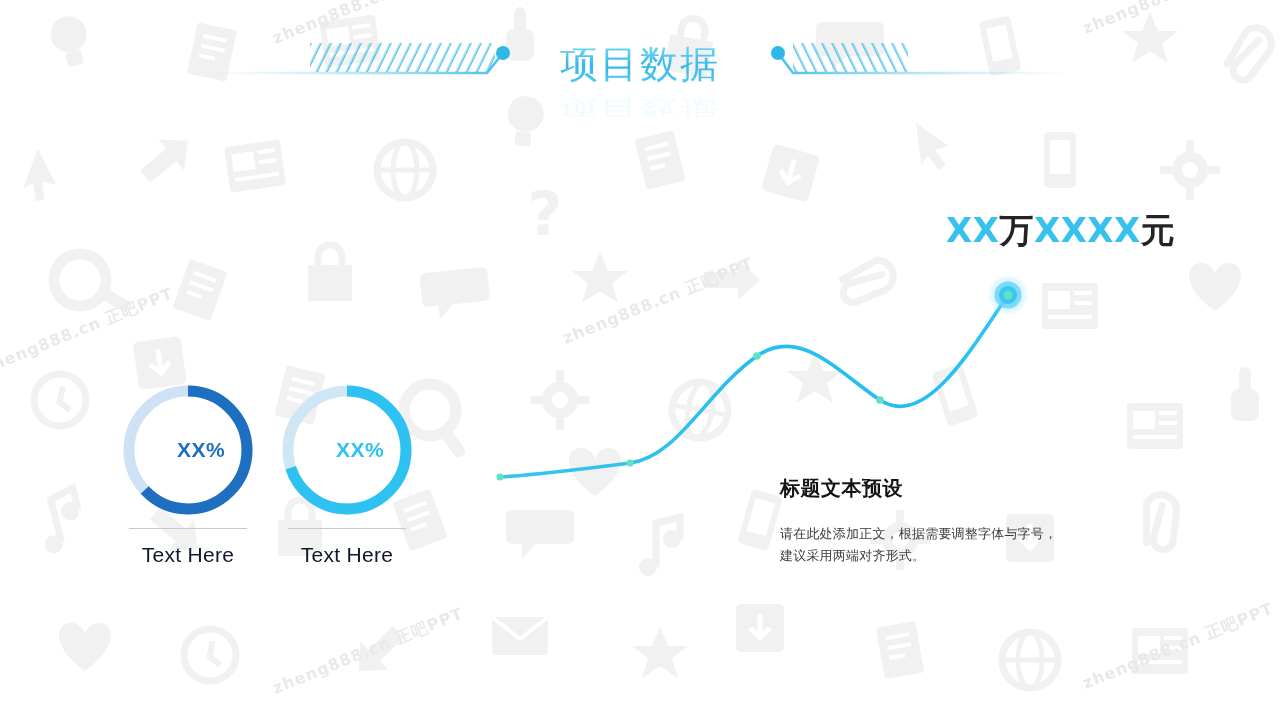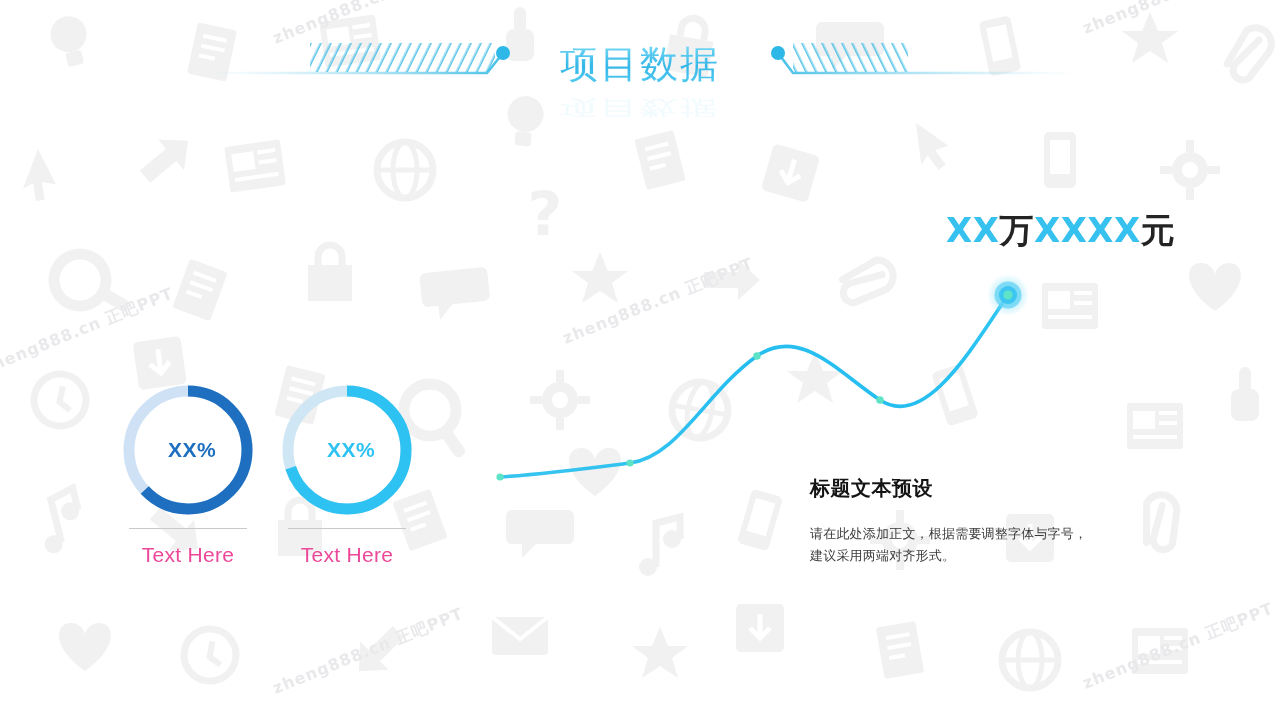--- a/index.html
+++ b/index.html
@@ -49,47 +49,47 @@
     font-family:"DejaVu Sans","Liberation Sans",sans-serif;
   }
 
   
   .donuts{position:absolute;left:105px;top:380px;width:340px;height:200px;}
   .donut{position:absolute;top:0;width:140px;height:140px;}
   .donut.d0{left:13px;}
   .donut.d1{left:172px;}
   .donut svg{display:block;}
   .donut-val{
-    position:absolute;left:4px;top:0;width:140px;height:140px;
+    position:absolute;left:13px;top:0;width:140px;height:140px;
     display:flex;align-items:center;justify-content:center;
     font-size:21px;font-weight:700;letter-spacing:.5px;
   }
   .donut-caption{
     position:absolute;top:148px;width:140px;text-align:center;
   }
   .donut-caption.c0{left:13px;}
   .donut-caption.c1{left:172px;}
   .cap-rule{width:118px;height:1px;background:#c9c9c9;margin:0 auto 14px auto;}
-  .cap-text{font-size:21px;color:#ec4899;letter-spacing:.3px;}
+  .cap-text{font-size:21px;color:#0f172a;letter-spacing:.3px;}
 
   
   .chart{position:absolute;left:0;top:0;width:1280px;height:720px;pointer-events:none;}
 
   
   .bigvalue{
     position:absolute;left:898px;top:208px;
     font-size:34px;font-weight:700;letter-spacing:.5px;
     white-space:nowrap;
     font-family:"DejaVu Sans","Liberation Sans",sans-serif;
     margin-left:48px;
   }
   .bigvalue .hl{color:#36c1ef;}
   .bigvalue .dk{color:#242424;}
 
-  .textblock{position:absolute;left:810px;top:475px;width:300px;}
+  .textblock{position:absolute;left:780px;top:475px;width:300px;}
   .tb-title{
     font-size:20px;font-weight:700;color:#141414;letter-spacing:.5px;
     margin:0 0 22px 0;
     font-family:"DejaVu Sans","Liberation Sans",sans-serif;
   }
   .tb-body{
     font-size:13px;line-height:22px;color:#3a3a3a;letter-spacing:.2px;
     margin:0;width:290px;
     font-family:Liberation Mono, monospace;
   }

